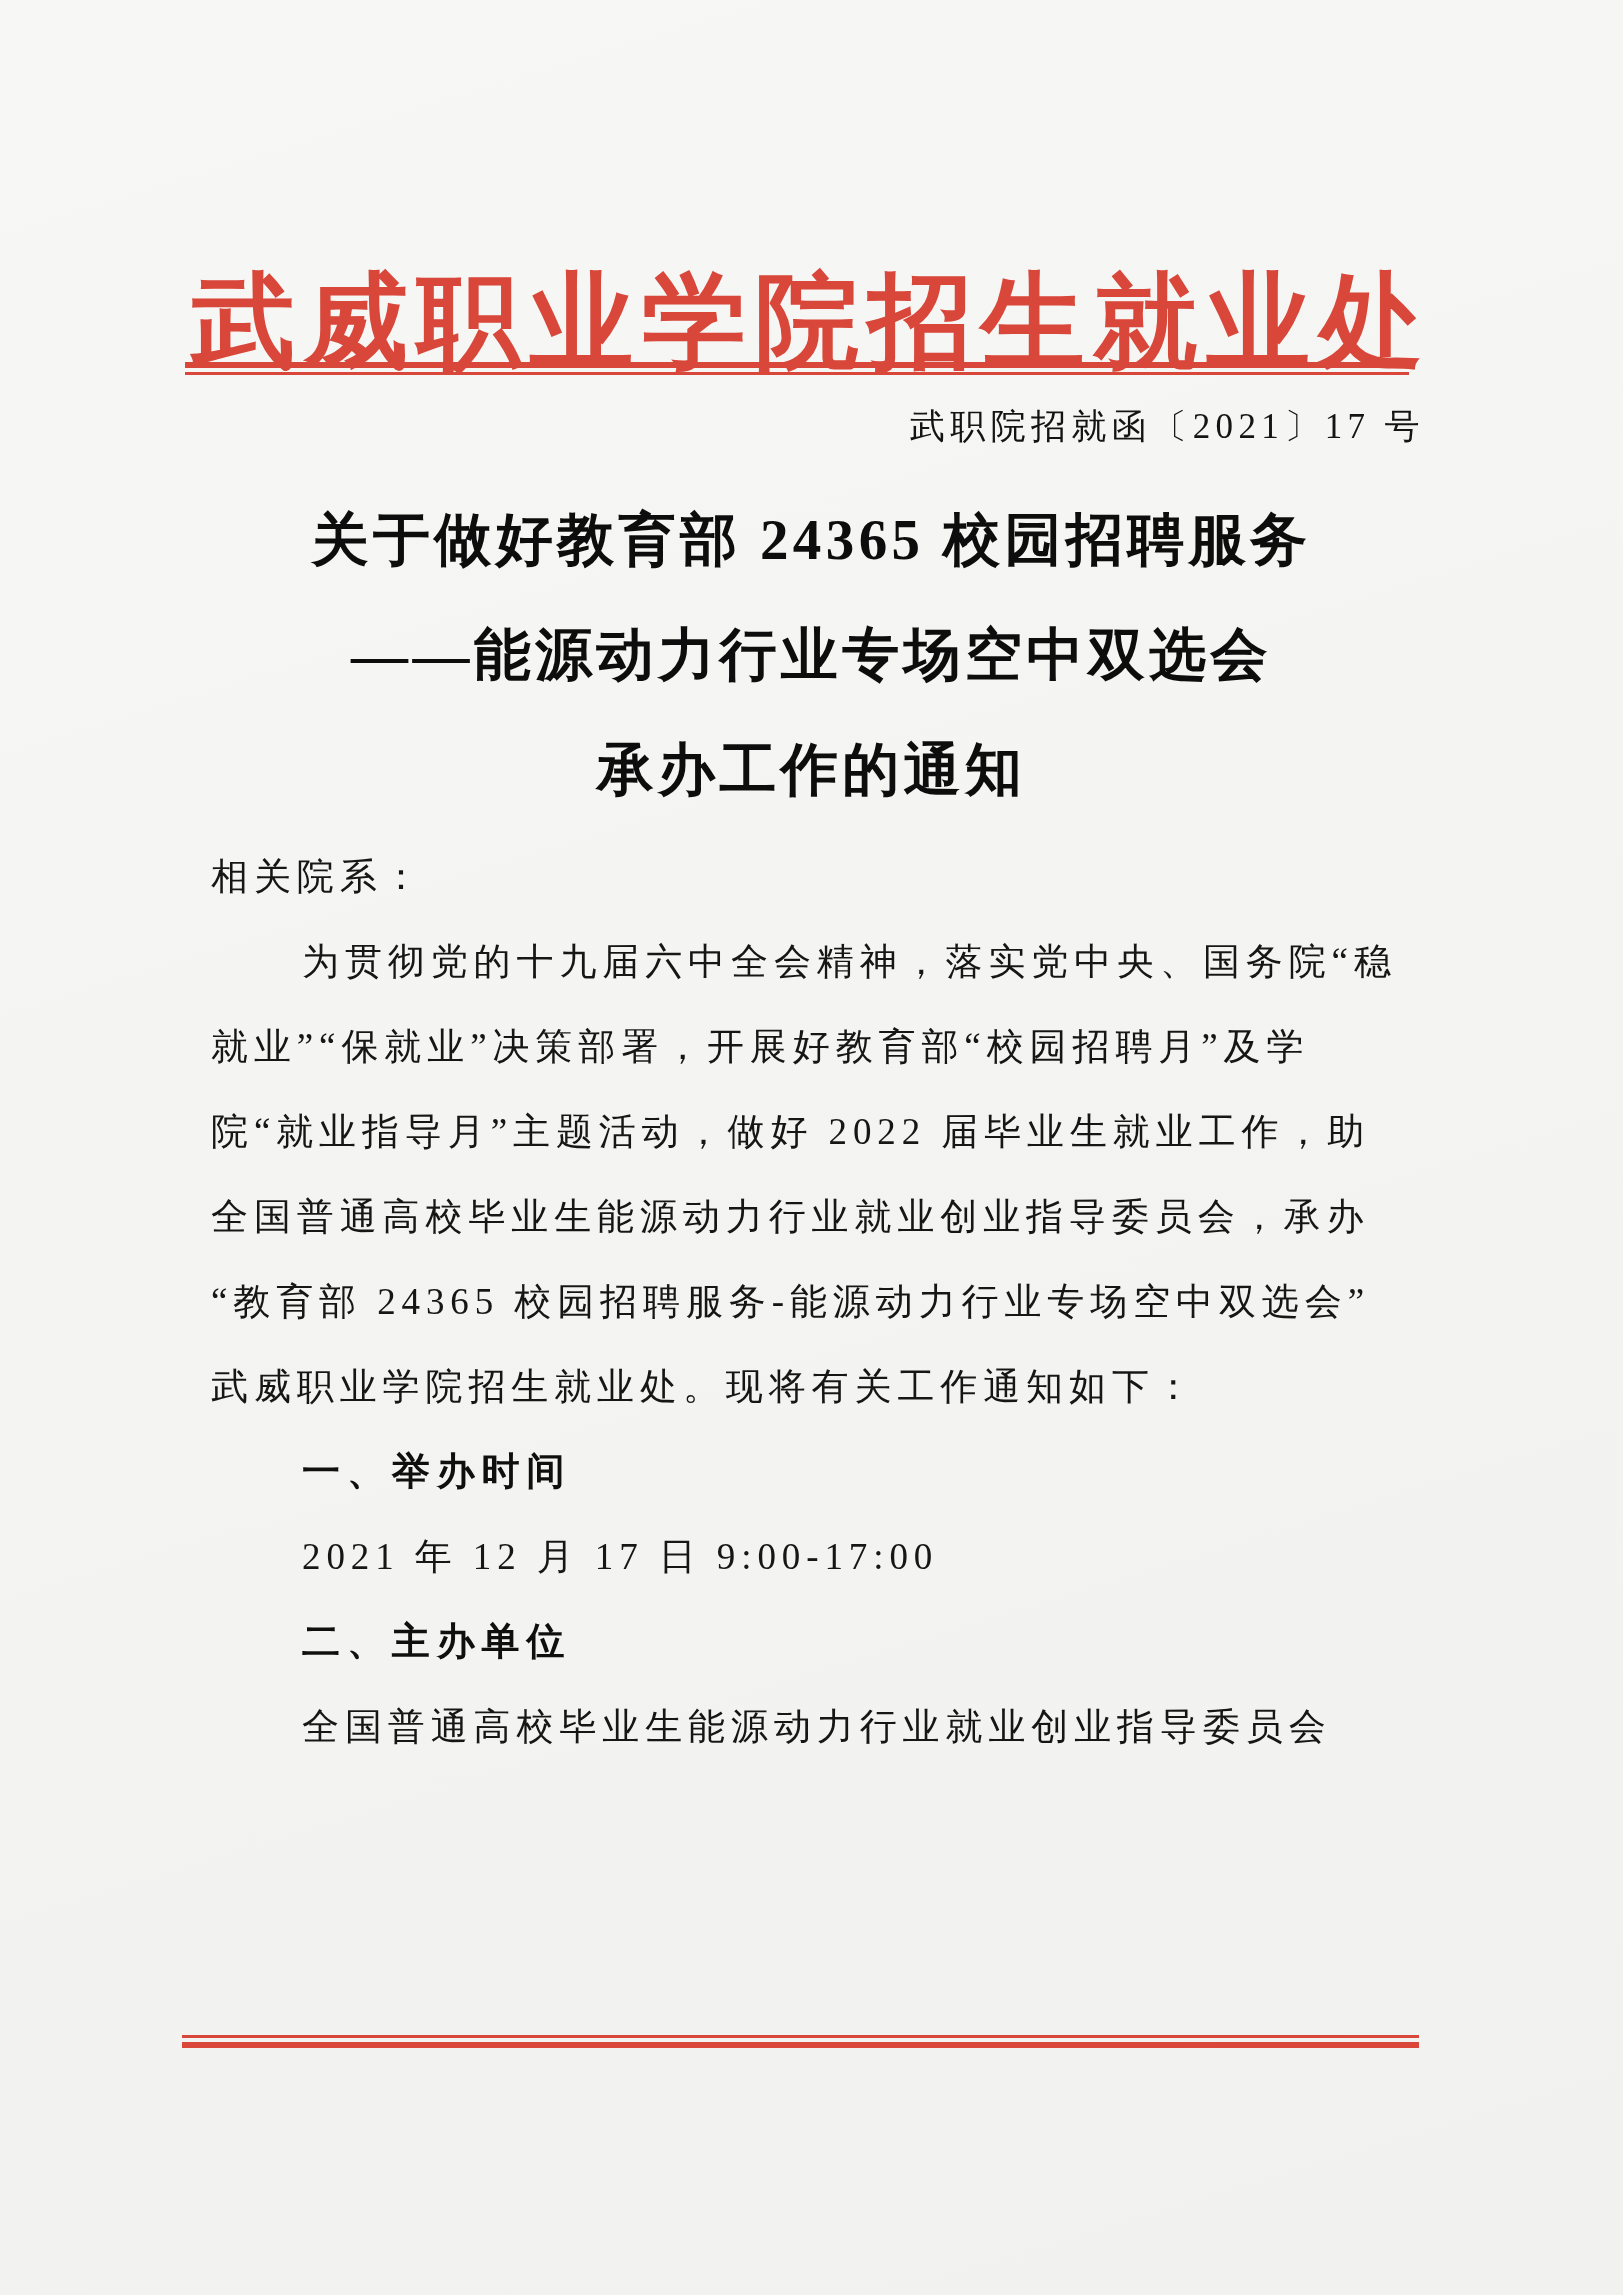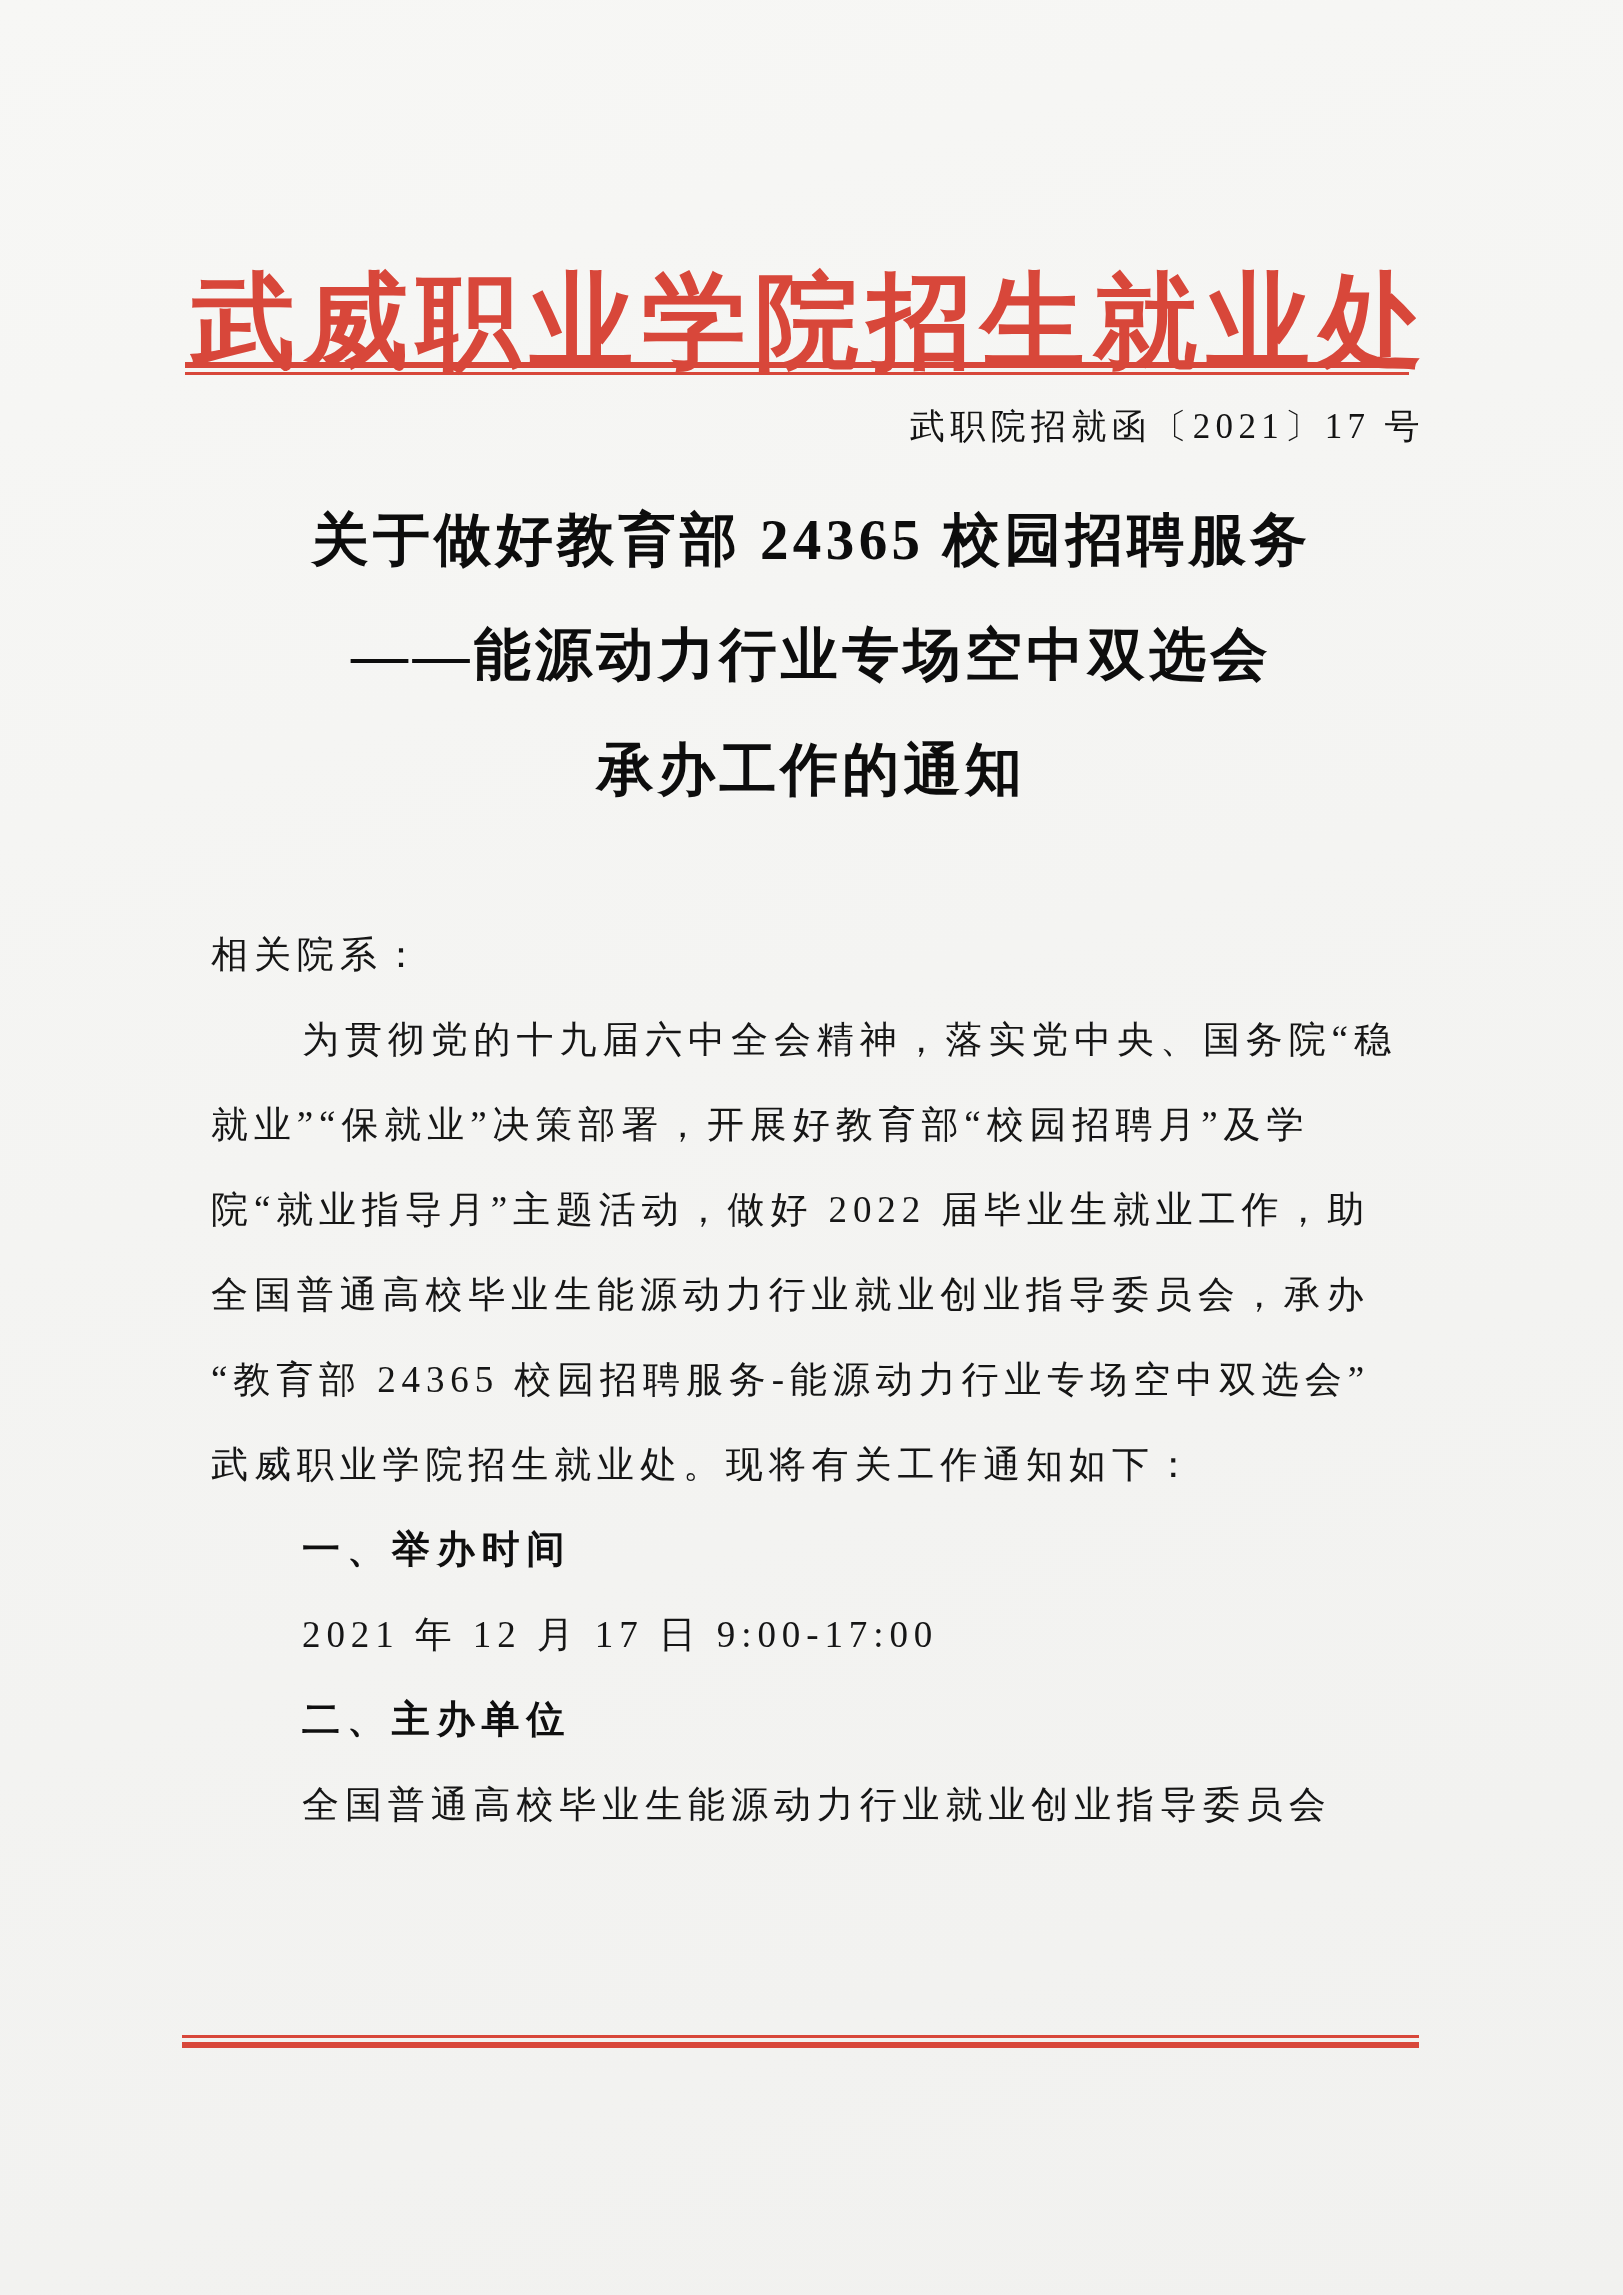--- a/index.html
+++ b/index.html
@@ -34,21 +34,21 @@
     color:#141414;white-space:nowrap;line-height:1.1;
   }
   
   .title-block{position:absolute;top:482px;left:0;width:100%;text-align:center;}
   .title-line{
     height:115px;line-height:115px;
     font-size:57px;font-weight:700;letter-spacing:4.4px;
     color:#0d0d0d;white-space:nowrap;font-family:Liberation Serif, serif;
   }
   
-  .body-block{position:absolute;left:211px;top:912px;width:1256px;}
+  .body-block{position:absolute;left:211px;top:834px;width:1256px;}
   .body-line{
     height:85px;line-height:85px;
     font-size:37px;letter-spacing:5.9px;
     color:#161616;white-space:nowrap;
   }
   .indent{padding-left:91px;}
   .section-heading{
     font-family:Liberation Sans, sans-serif;
     font-weight:700;font-size:38px;letter-spacing:6.9px;
     color:#0f0f0f;

